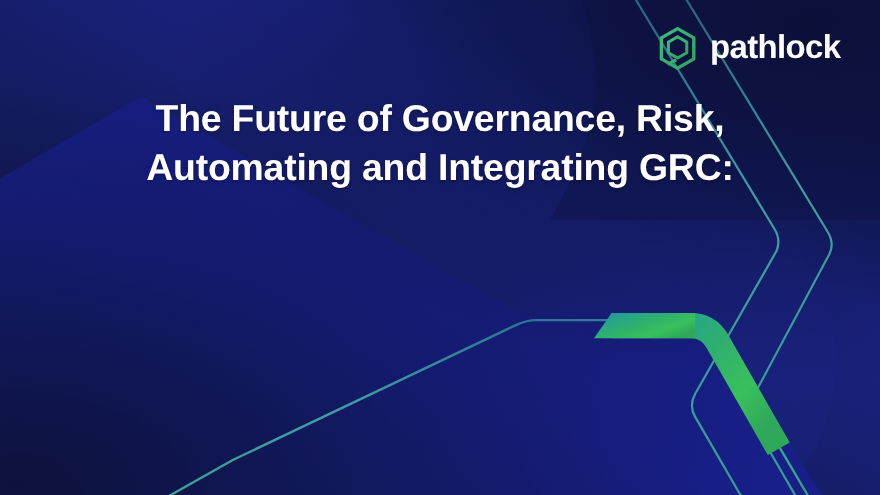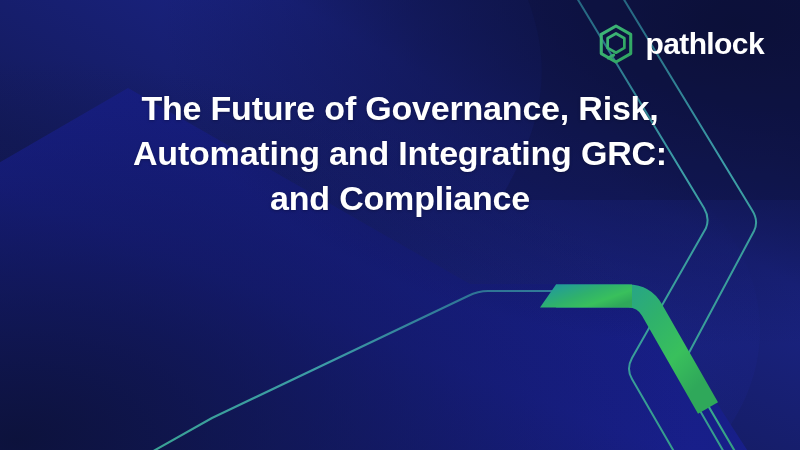--- a/index.html
+++ b/index.html
@@ -177,17 +177,16 @@
       <path d="M13.6 26.5 L13.6 38.6" fill="none" stroke="url(#logoGrad)" stroke-width="3.4" stroke-linecap="round"></path>
       <path d="M13.6 38.4 L19.4 35.2" fill="none" stroke="url(#logoGrad)" stroke-width="3.4" stroke-linecap="round"></path>
     </svg>
     <span class="logo-word">pathlock</span>
   </div>
 
   <div class="title-wrap">
     <h1 class="title">
       <span class="title-line">The Future of Governance, Risk,</span>
       <span class="title-line">Automating and Integrating GRC:</span>
-      <span class="title-line">and Compliance</span>
     </h1>
   </div>
 
 </div>
 
 </body></html>

